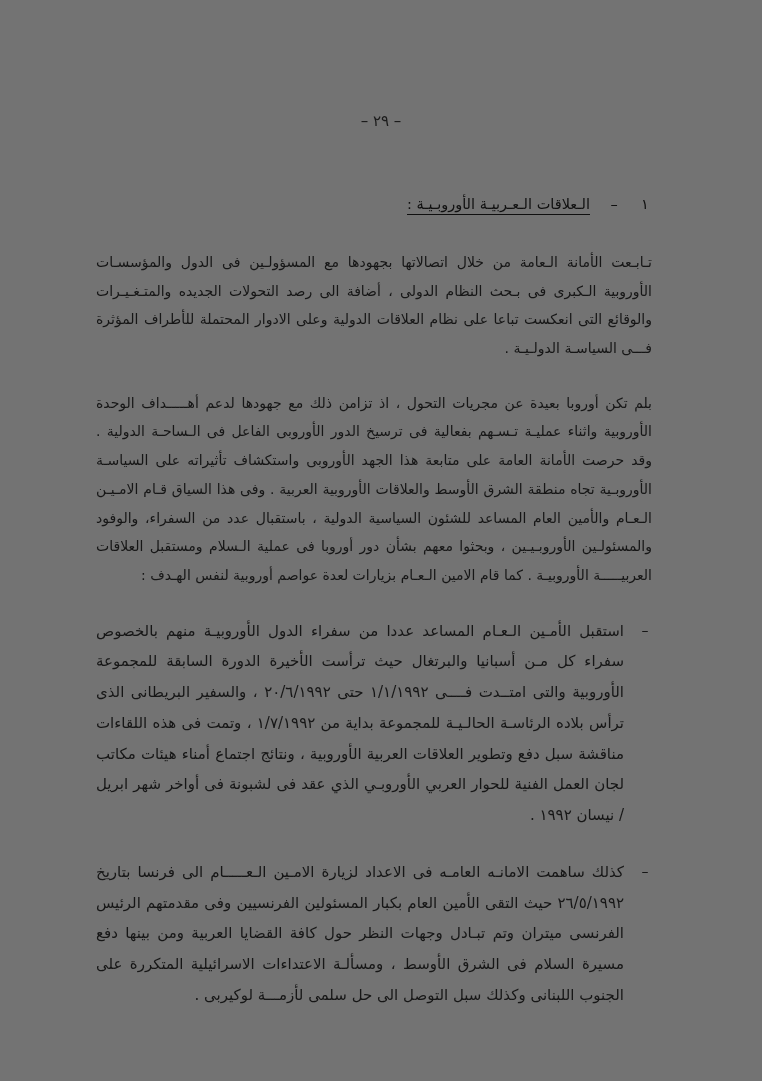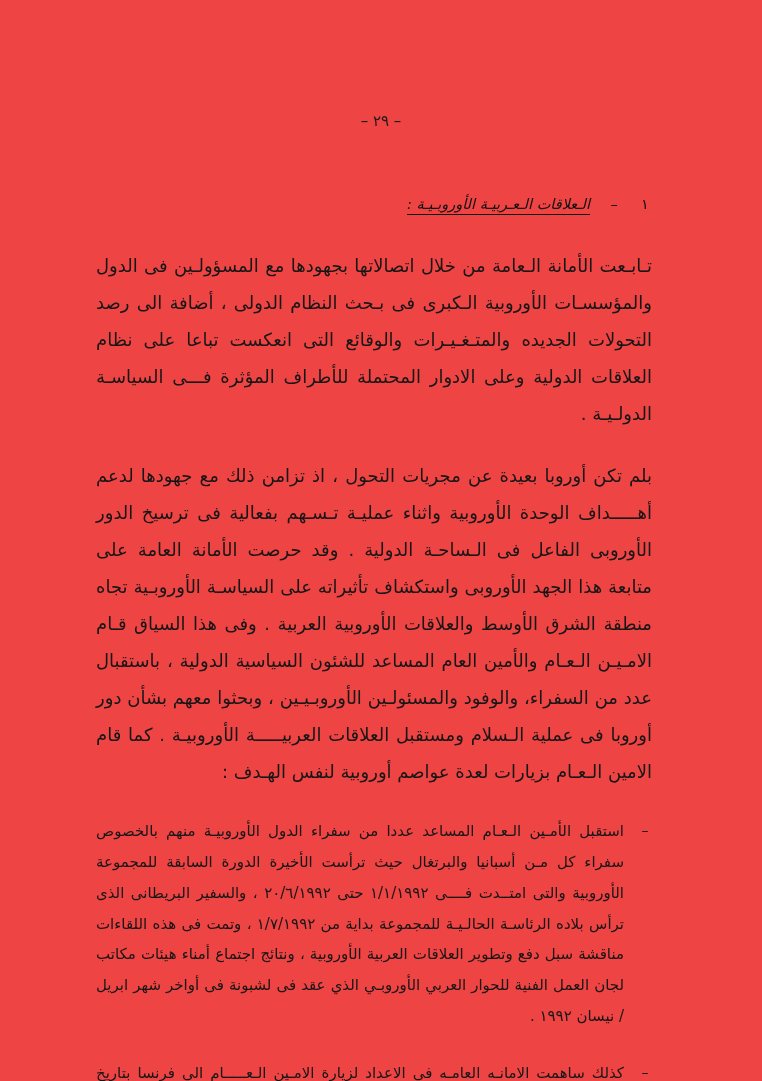--- a/index.html
+++ b/index.html
@@ -4,21 +4,21 @@
 <style>
   html, body {
     margin: 0;
     padding: 0;
     background: #ffffff;
   }
   .page {
     position: relative;
     width: 762px;
     height: 1081px;
-    background: #ef4444;
+    background: #737373;
     margin: 0 auto;
     overflow: hidden;
     font-family: "DejaVu Sans", "Liberation Sans", sans-serif;
     color: #141414;
   }
   .page-number {
     position: absolute;
     top: 112px;
     left: 0;
     width: 100%;
@@ -60,25 +60,24 @@
   }
   .section-heading .dash {
     width: 16px;
     text-align: center;
     flex: 0 0 auto;
   }
   .section-heading .label {
     text-decoration: underline;
     text-underline-offset: 5px;
     letter-spacing: 0.5px;
-    font-style: italic;
   }
   p.para {
     margin: 0 0 26px 0;
-    font-size: 18px;
+    font-size: 14px;
     line-height: 2.05;
     text-align: justify;
     text-justify: inter-word;
     letter-spacing: 0.2px;
     color: #161616;
   }
   .bullet-para {
     display: flex;
     flex-direction: row;
     align-items: flex-start;

